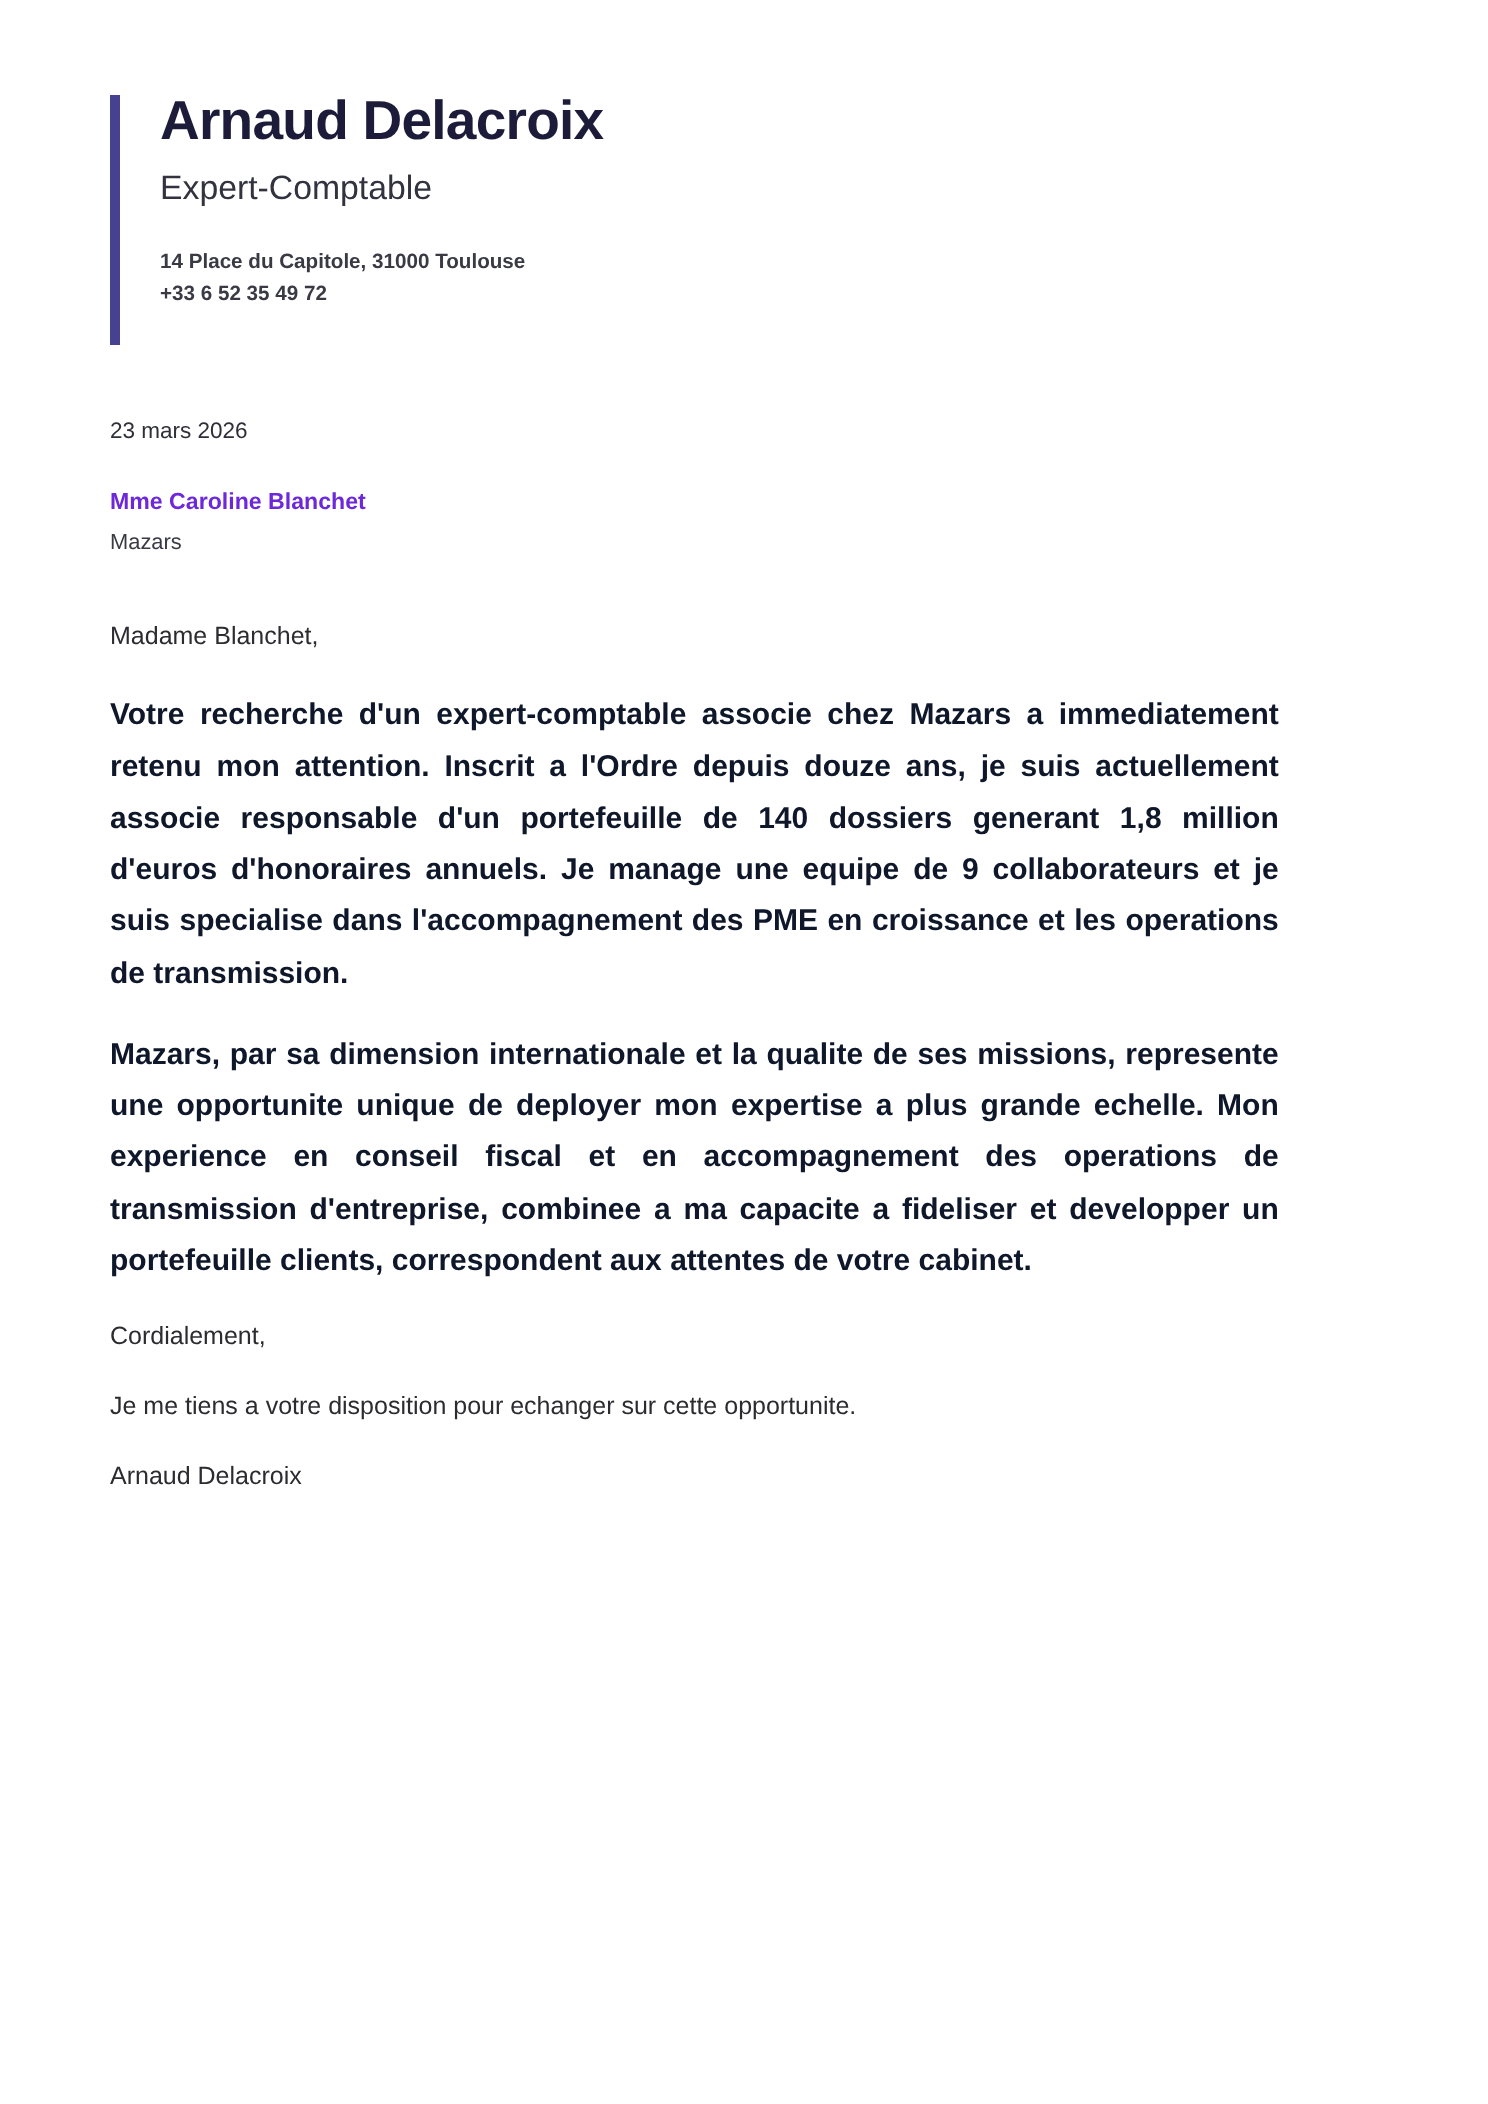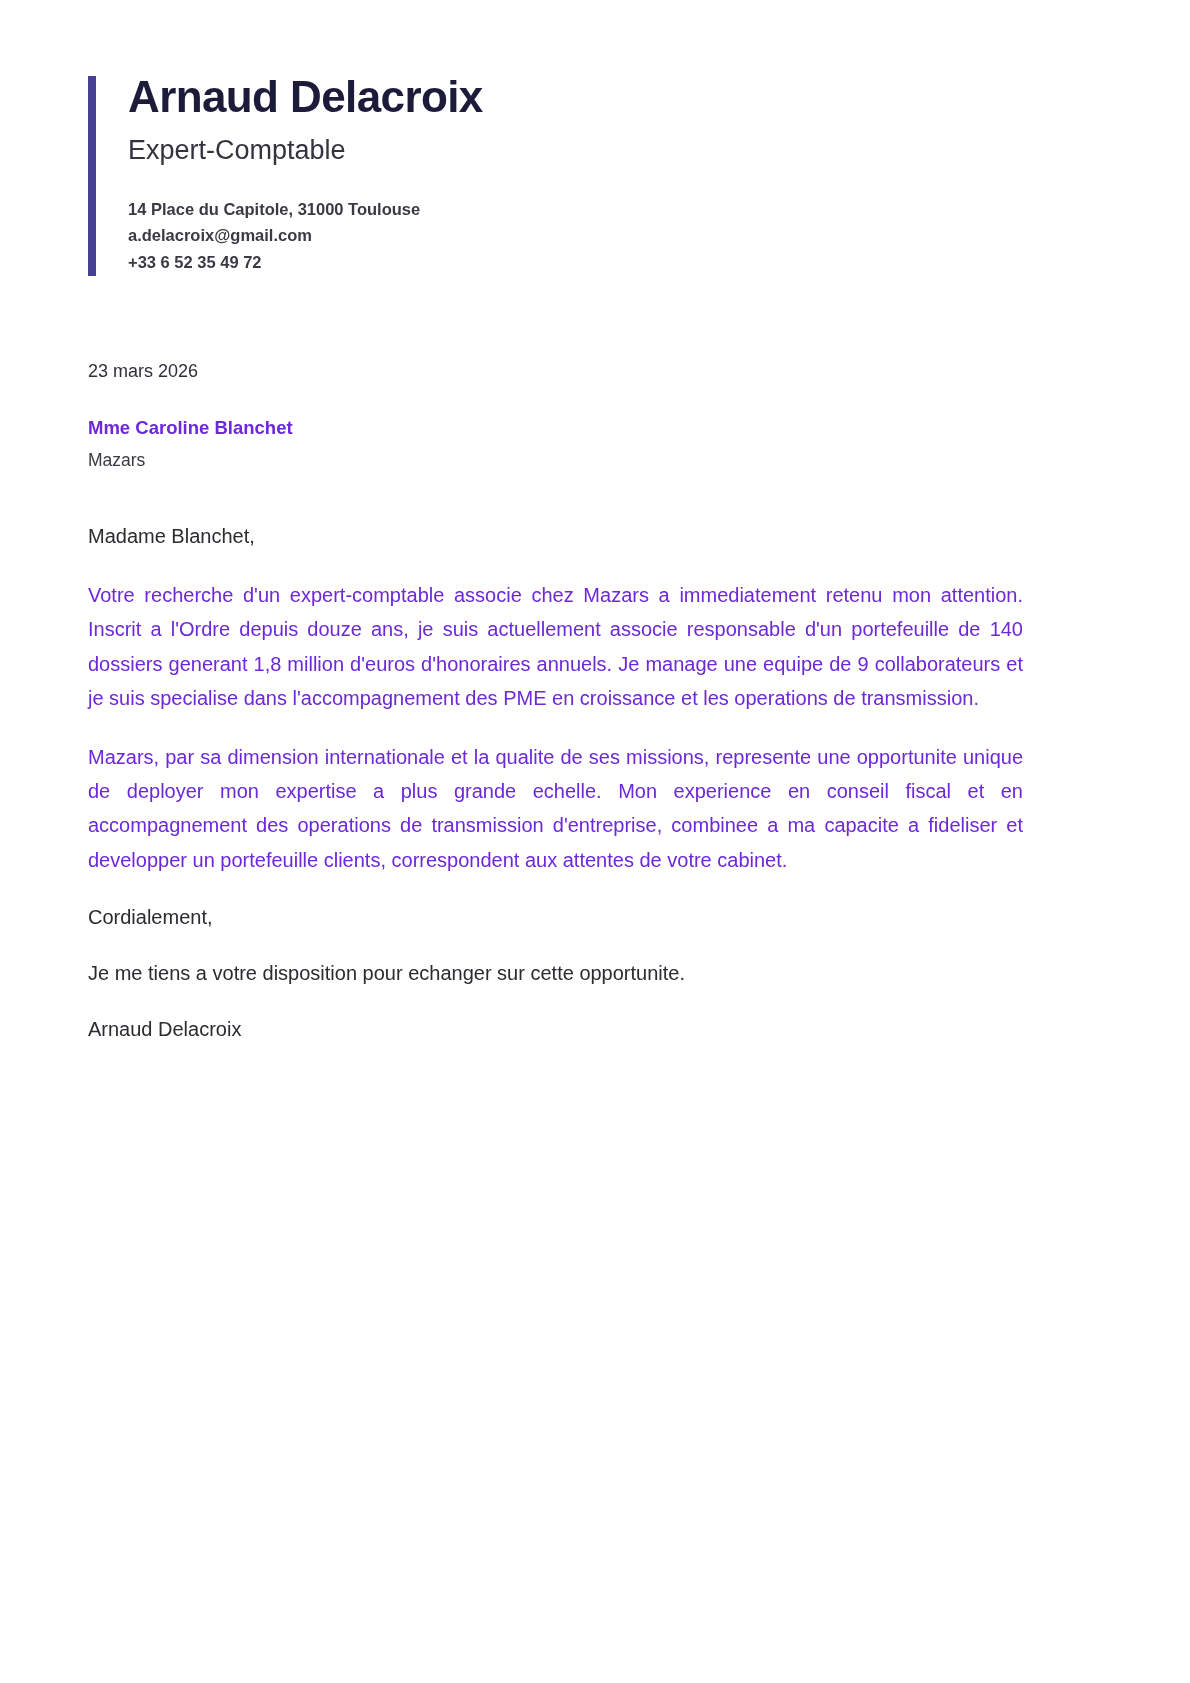--- a/index.html
+++ b/index.html
@@ -95,26 +95,27 @@
     margin: 48px 0 0 88px;
     width: 935px;
   }
   .salutation {
     font-size: 20px;
     color: #2b2b30;
     line-height: 1.55;
     margin: 0 0 26px 0;
   }
   .para {
-    font-size: 20px;
-    color: #6d28d9;
+    font-size: 24px;
+    color: #0f172a;
     line-height: 1.72;
     text-align: justify;
     text-justify: inter-word;
     margin: 0 0 24px 0;
+    font-weight: bold;
   }
   .para:last-child { margin-bottom: 0; }
   .short-line {
     font-size: 20px;
     color: #2b2b30;
     line-height: 1.6;
     text-align: left;
     margin: 0 0 24px 0;
   }
   .signature-name {
@@ -131,21 +132,20 @@
 
   <div class="header">
     <div class="accent-bar"></div>
 
     <h1 class="full-name">Arnaud Delacroix</h1>
 
     <div class="job-title">Expert-Comptable</div>
 
     <div class="contact-block">
       <div class="contact-line">14 Place du Capitole, 31000 Toulouse</div>
-      <div class="contact-line">a.delacroix@gmail.com</div>
       <div class="contact-line">+33 6 52 35 49 72</div>
     </div>
   </div>
 
   <div class="meta">
     <div class="letter-date">23 mars 2026</div>
 
     <div class="recipient-name">Mme Caroline Blanchet</div>
 
     <div class="recipient-company">Mazars</div>

